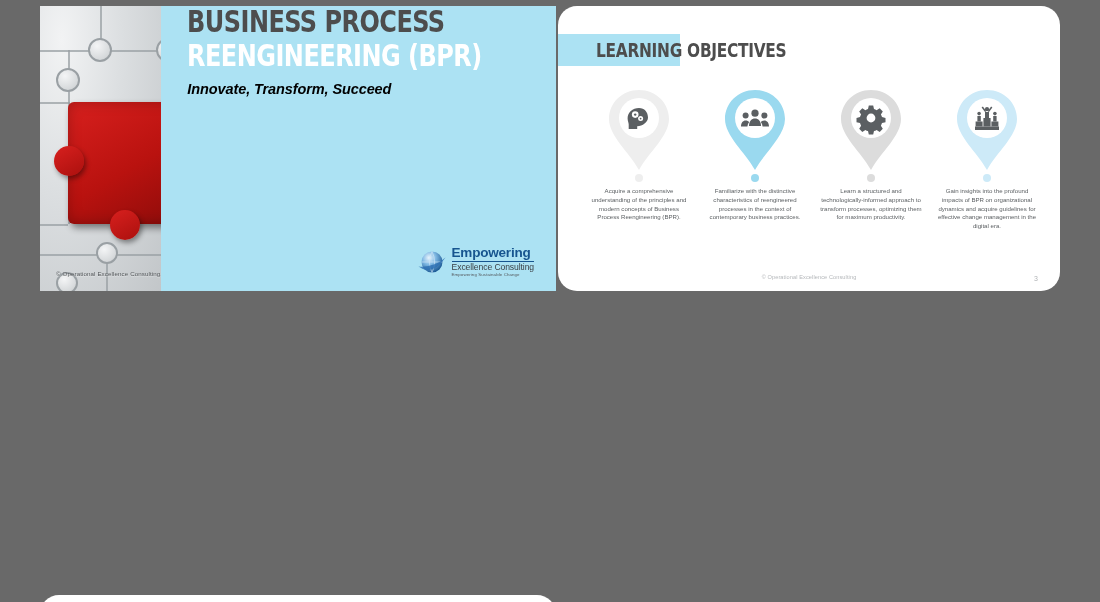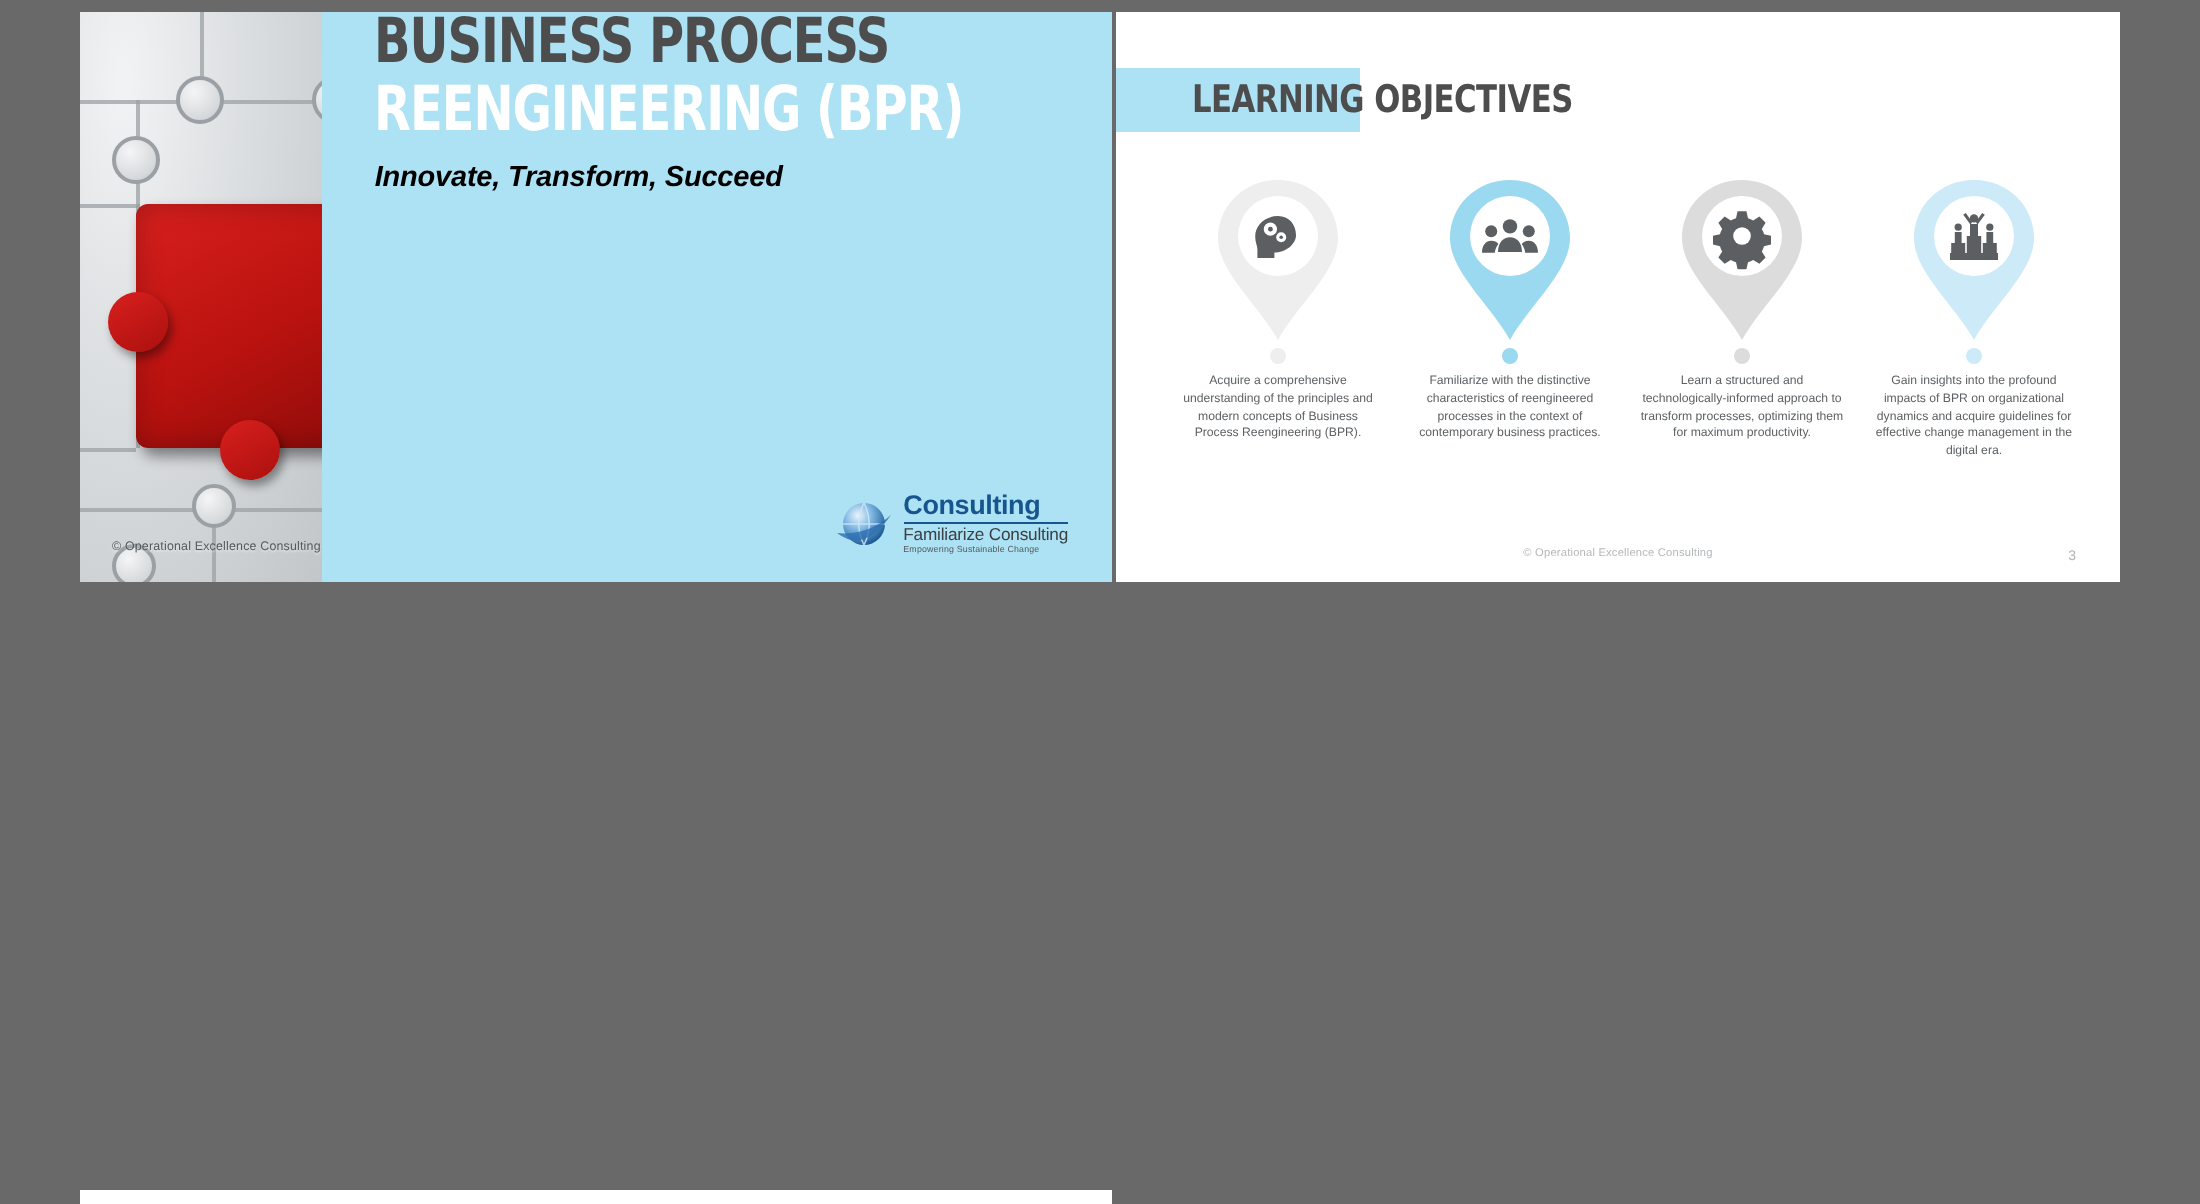--- a/index.html
+++ b/index.html
@@ -95,21 +95,21 @@
   .logo-text { line-height: 1; }
   .logo-l1 {
     font-size: 13.5px; font-weight: 700; color: #17558f;
     letter-spacing: -.2px; border-bottom: 1.4px solid #17558f;
     padding-bottom: 1px; display: block;
   }
   .logo-l2 { font-size: 8.6px; color: #3a3f44; display: block; margin-top: 1.5px; letter-spacing: -.1px; }
   .logo-l3 { font-size: 4.4px; color: #55595d; display: block; margin-top: 1px; letter-spacing: .1px; }
 
   
-  .content-slide { position: relative; background: #fff; }
+  .content-slide { position: relative; background: #fff; border-radius: 19px; }
   .hdr-band {
     position: absolute; left: 0; top: 28px;
     width: 122px; height: 32px; background: #ace2f3;
   }
   .hdr-text {
     position: absolute; left: 38px; top: 28px; height: 32px;
     display: flex; align-items: center;
     font-family: "DejaVu Sans Condensed", "Liberation Sans Narrow", "Liberation Sans", sans-serif;
     font-weight: 700; font-size: 19px; color: #4d4d4d;
     letter-spacing: -.3px; transform: scaleX(.9); transform-origin: left center;
@@ -191,22 +191,22 @@
               <stop offset="0%" stop-color="#eaf5fd"></stop>
               <stop offset="45%" stop-color="#7fb8e3"></stop>
               <stop offset="100%" stop-color="#1d5b96"></stop>
             </radialGradient>
           </defs>
           <circle cx="20" cy="20" r="14" fill="url(#gg)"></circle>
           <path d="M6 20 H34 M20 6 Q27 20 20 34 M20 6 Q13 20 20 34" fill="none" stroke="#cfe6f7" stroke-width="1" opacity=".85"></path>
           <path d="M2 26 Q20 40 38 14 Q22 28 2 26 Z" fill="#2d6fb3" opacity=".8"></path>
         </svg>
         <span class="logo-text">
-          <span class="logo-l1">Consulting</span>
-          <span class="logo-l2">Familiarize Consulting</span>
+          <span class="logo-l1">Empowering</span>
+          <span class="logo-l2">Excellence Consulting</span>
           <span class="logo-l3">Empowering Sustainable Change</span>
         </span>
       </div>
     </div>
   </div>
 
   <div class="slide content-slide" id="slide-objectives">
     <div class="hdr-band"></div>
     <div class="hdr-text">LEARNING OBJECTIVES</div>
 

